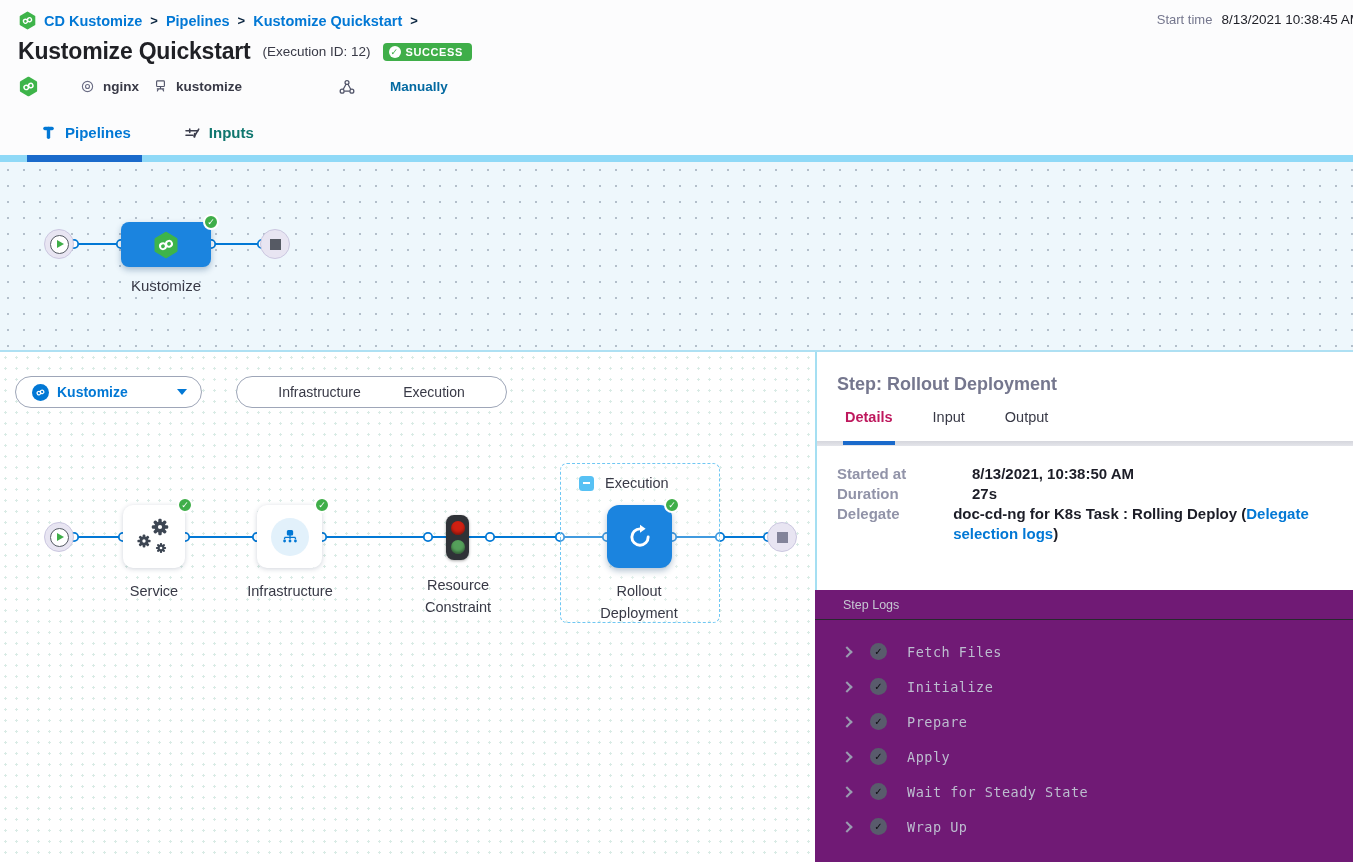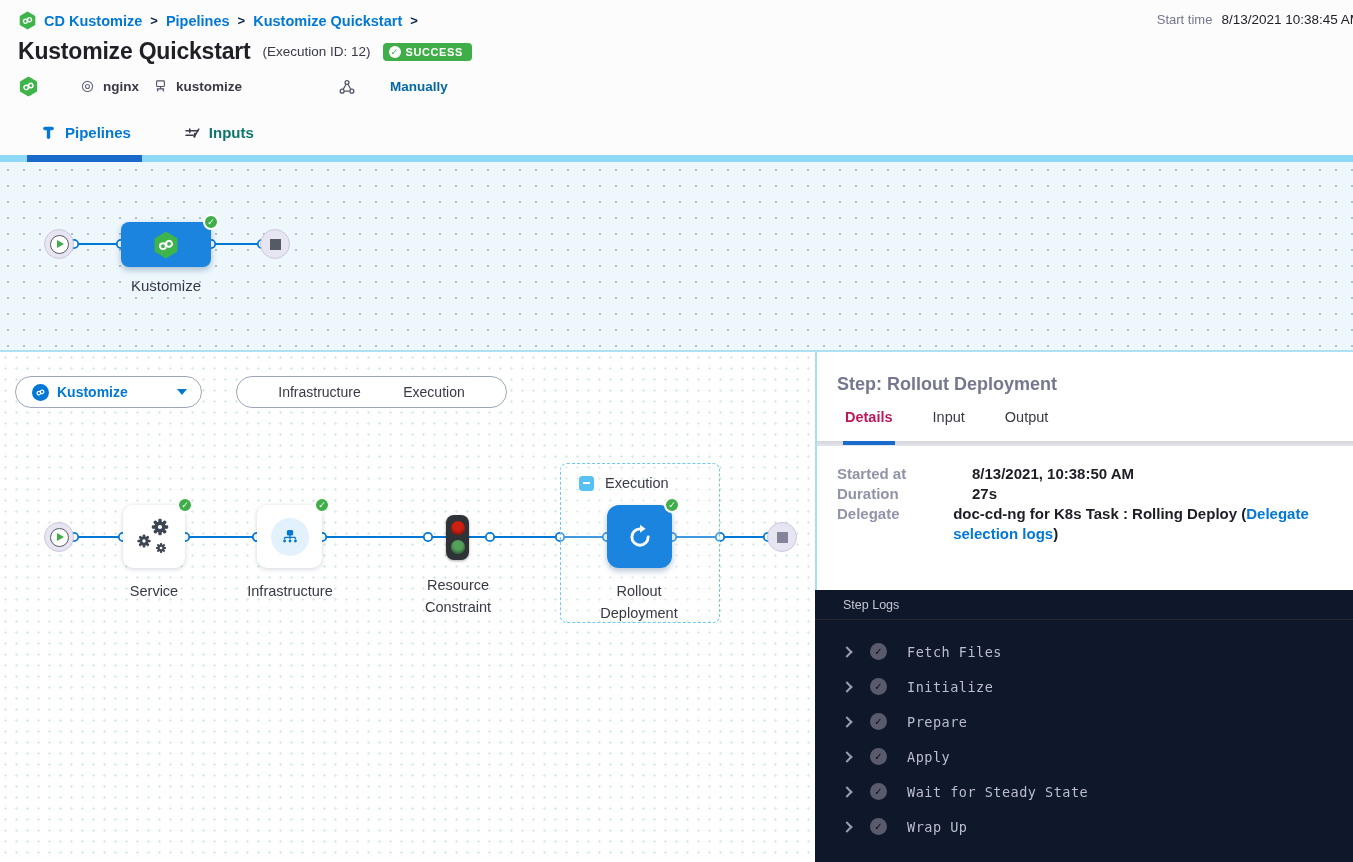--- a/index.html
+++ b/index.html
@@ -92,21 +92,21 @@
   .ptabs .pt { cursor:pointer; }
   .ptabs .pt.active { color:#be185d; font-weight:600; }
   .ptab-line { position:absolute; left:0; top:89px; width:100%; height:5px; background:linear-gradient(#d5d6dd,#e4e5ea); }
   .ptab-line .seg { position:absolute; left:26px; top:0; width:52px; height:4px; background:#1a6acb; }
   .details { position:absolute; left:0; top:112px; width:100%; font-size:15px; }
   .drow { display:flex; line-height:20px; }
   .dlabel { width:155px; padding-left:20px; color:#9193a8; font-weight:600; }
   .dvalue { color:#1c1d27; font-weight:600; }
   .dlink { color:#0278d5; font-weight:600; cursor:pointer; text-decoration:none; }
 
-  .step-logs { position:relative; flex:1; background:#0f172a; }
+  .step-logs { position:relative; flex:1; background:#701a75; }
   .logs-header { height:30px; display:flex; align-items:center; padding-left:28px; font-size:12.5px; color:#c6c7d2; border-bottom:1px solid #28282e; }
   .log-rows { padding-top:14px; }
   .log-row { height:35px; display:flex; align-items:center; }
   .log-chevron { width:8px; height:8px; border-top:2px solid #9a9cb0; border-right:2px solid #9a9cb0; transform:rotate(45deg); margin-left:28px; cursor:pointer; }
   .log-check { width:17px; height:17px; border-radius:50%; background:#595b6c; color:#0c0c10; font-size:10px; font-weight:700; display:flex; align-items:center; justify-content:center; margin-left:19px; }
   .log-text { margin-left:20px; font-family:"DejaVu Sans Mono",monospace; font-size:13.5px; letter-spacing:0.5px; color:#bcbdcf; }
 </style>
 </head>
 <body>
 

